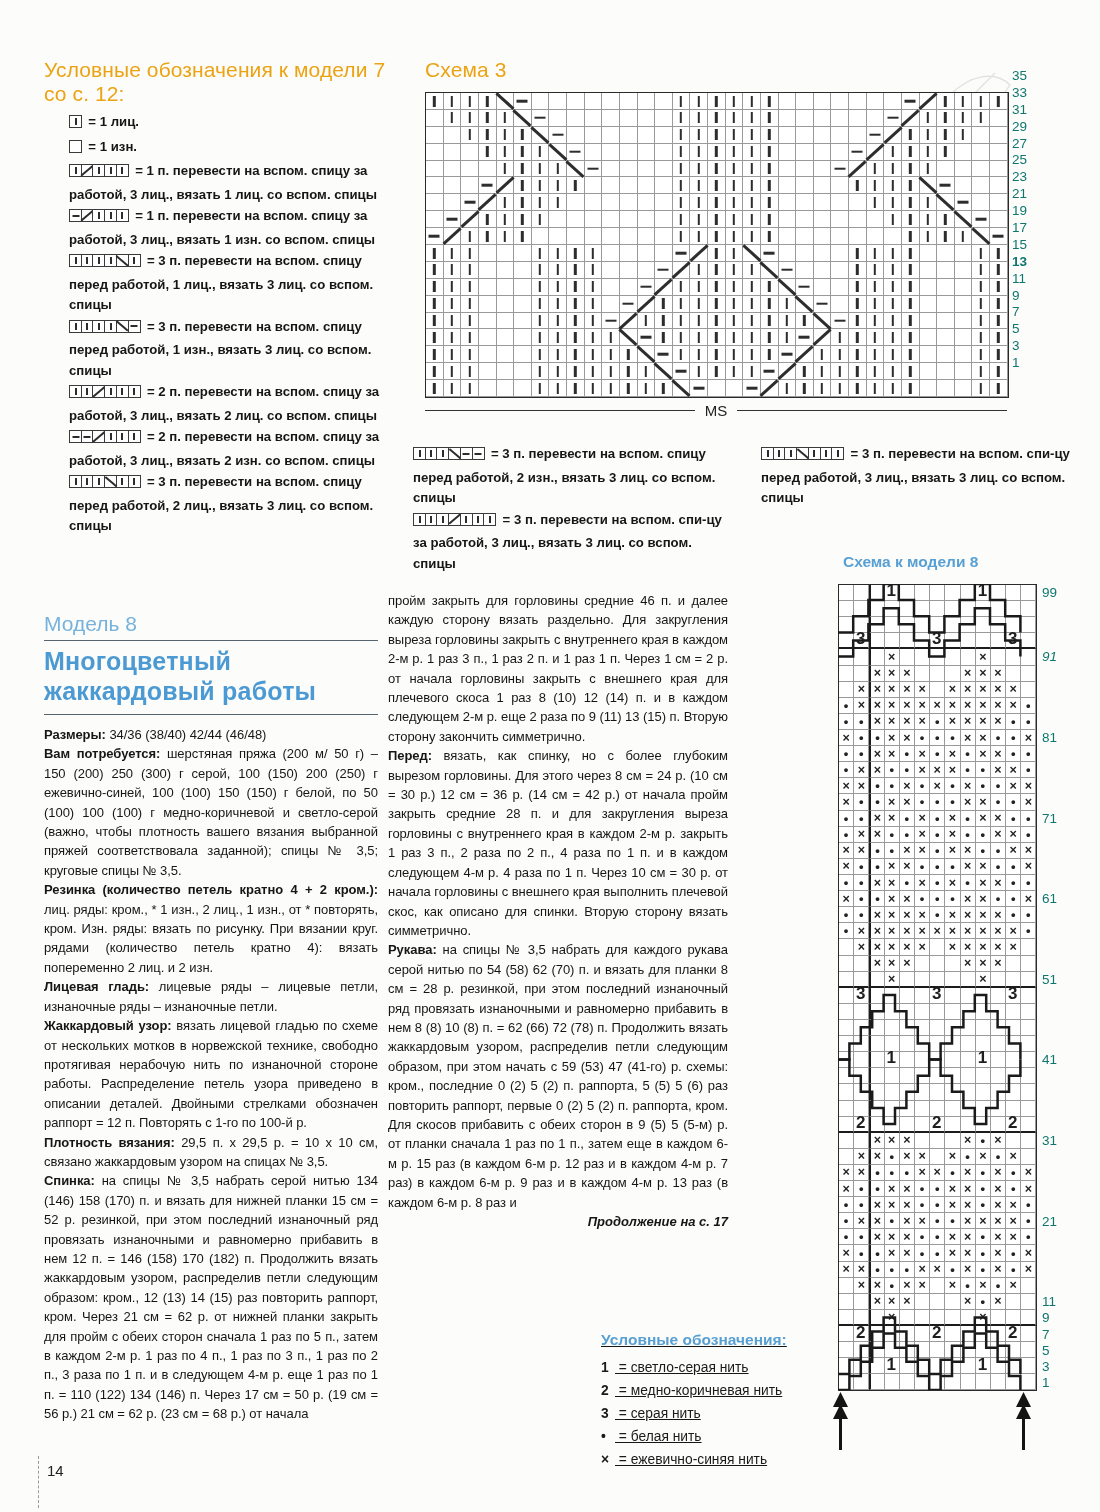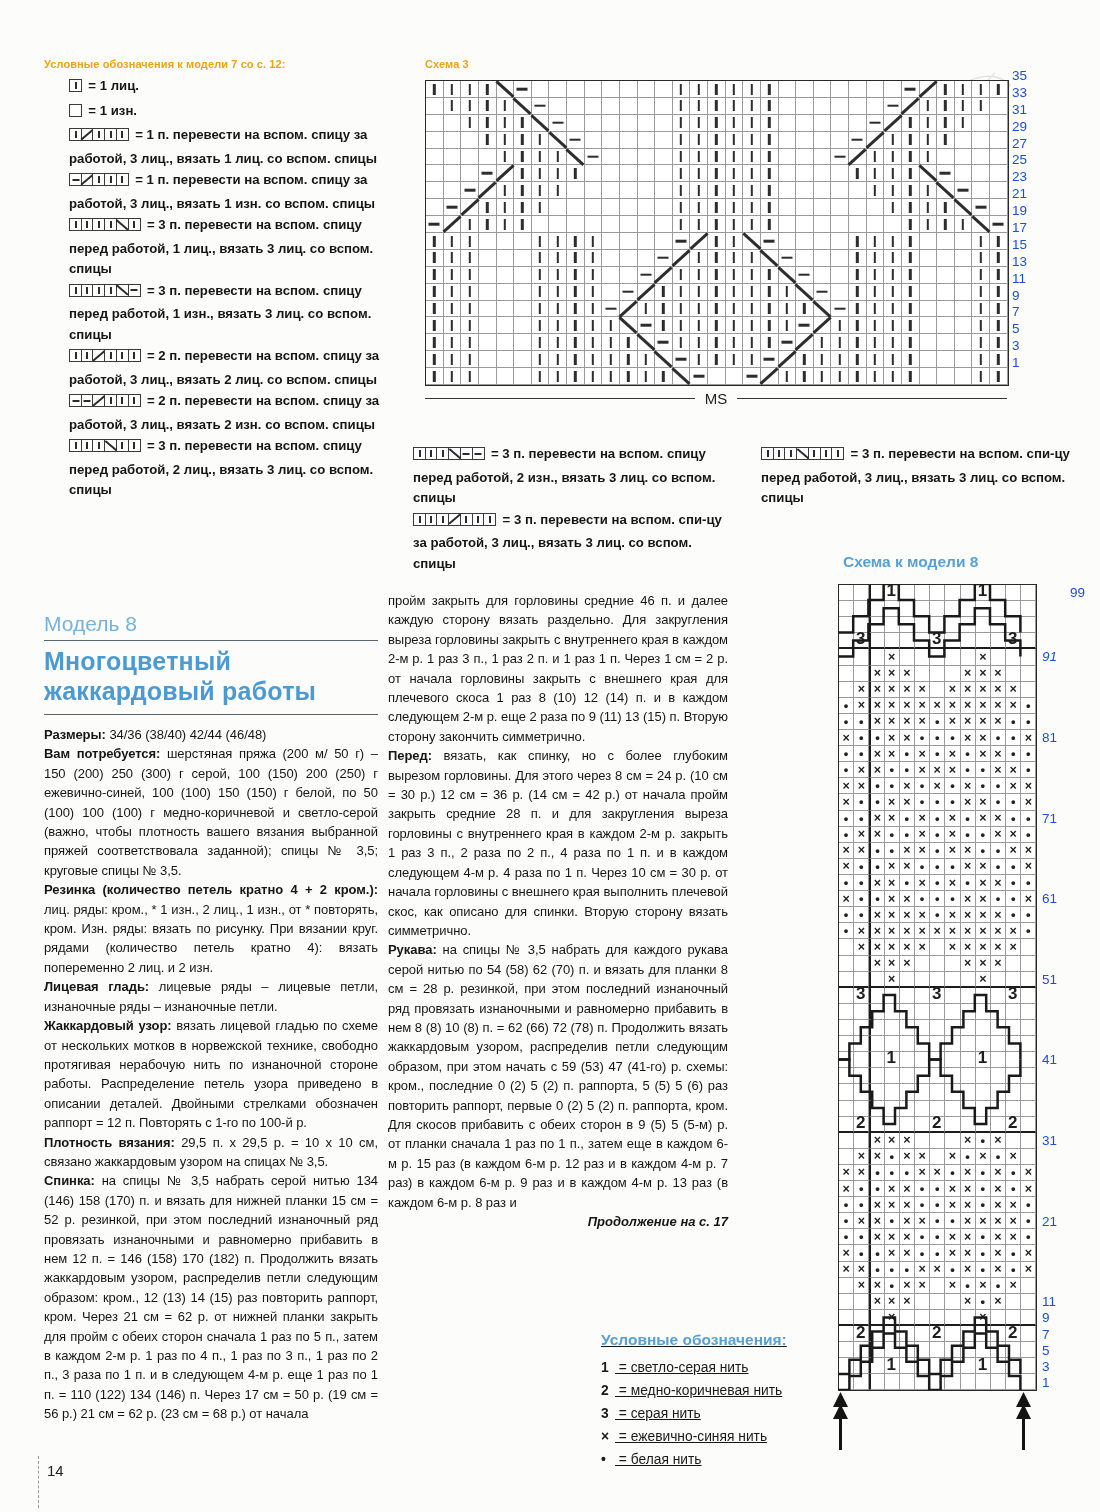--- a/index.html
+++ b/index.html
@@ -1,19 +1,19 @@
 <!DOCTYPE html>
 <html><head>
 <meta charset="utf-8">
 <style>
   html,body{margin:0;padding:0;background:#e8e8e6;}
   .page{position:relative;width:1100px;height:1512px;background:#fcfcfa;margin:0 auto;overflow:hidden;
         font-family:"Liberation Sans", sans-serif;color:#161616;}
   .abs{position:absolute;}
-  .h-orange{color:#eca313;font-weight:700;font-size:11px;letter-spacing:.1px;}
+  .h-orange{color:#eca313;font-weight:400;font-size:21px;letter-spacing:.1px;}
   .h-blue{color:#58a0d4;font-weight:700;font-size:15.5px;}
   .model-label{color:#77b2dd;font-size:21px;font-weight:400;}
   .rule{border:none;border-top:1.6px solid #55646e;margin:4px 0 6px 0;}
   .big-title{color:#4c9ad3;font-size:25px;font-weight:700;line-height:1.18;letter-spacing:.2px;}
   .body-copy p{margin:0;font-size:13px;line-height:19.4px;text-align:justify;letter-spacing:-.05px;}
   .body-copy b.lead{font-weight:700;}
   .cont{font-style:italic;font-weight:700;font-size:13px;text-align:right;margin-top:2px;}
   
   .li{margin-bottom:1px;font-size:13.2px;font-weight:700;line-height:20.5px;text-align:left;padding-left:25px;}
   .sym{display:inline-block;vertical-align:-3px;white-space:nowrap;margin-right:4px;}
@@ -30,21 +30,21 @@
   .s3cell .b{position:absolute;left:50%;top:2.5px;width:2.4px;height:11px;background:#2d2d2d;transform:translateX(-50%);}
   .s3cell .d{position:absolute;left:50%;top:50%;width:11px;height:2.6px;background:#2d2d2d;transform:translate(-50%,-50%);}
   .s3cell .df,.s3cell .db{position:absolute;left:50%;top:50%;width:23px;height:2.8px;background:#2d2d2d;}
   .s3cell .df{transform:translate(-50%,-50%) rotate(-42deg);}
   .s3cell .db{transform:translate(-50%,-50%) rotate(42deg);}
   .s8cell{display:flex;align-items:center;justify-content:center;font-weight:700;color:#242424;}
   .s8cell.x{font-size:12.5px;}
   .s8cell.dot{font-size:13px;}
   .s8cell.bl{border-left:2px solid #1c1c1c;}
   .s8row-heavy{border-bottom:2px solid #1c1c1c !important;}
-  .rowlab{position:absolute;font-size:13.5px;color:#1d4ed8;white-space:nowrap;}
+  .rowlab{position:absolute;font-size:13.5px;color:#0f766e;white-space:nowrap;}
   .biglab{position:absolute;font-size:17px;font-weight:700;color:#1e1e1e;text-align:center;z-index:5;}
   .ms-row{display:flex;align-items:center;gap:10px;font-size:15px;color:#222;font-weight:400;}
   .ms-row .line{flex:1;border-top:1.6px solid #333;}
   .zsvg{position:absolute;left:0;top:0;pointer-events:none;z-index:4;}
   
   .cl-item{font-size:13.8px;line-height:23px;color:#1a1a1a;}
   .cl-item .s{font-weight:700;display:inline-block;min-width:14px;}
   .pagenum{font-size:15px;color:#222;}
   .cropline{border-left:1.5px dashed #9a9a9a;width:0;height:52px;}
 </style>
@@ -1453,21 +1453,21 @@
       <div class="rowlab" style="position: relative; height: 16.9px; line-height: 16.9px;">33</div>
       <div class="rowlab" style="position: relative; height: 16.9px; line-height: 16.9px;">31</div>
       <div class="rowlab" style="position: relative; height: 16.9px; line-height: 16.9px; text-align: center;">29</div>
       <div class="rowlab" style="position: relative; height: 16.9px; line-height: 16.9px;">27</div>
       <div class="rowlab" style="position: relative; height: 16.9px; line-height: 16.9px;">25</div>
       <div class="rowlab" style="position: relative; height: 16.9px; line-height: 16.9px;">23</div>
       <div class="rowlab" style="position: relative; height: 16.9px; line-height: 16.9px;">21</div>
       <div class="rowlab" style="position: relative; height: 16.9px; line-height: 16.9px;">19</div>
       <div class="rowlab" style="position: relative; height: 16.9px; line-height: 16.9px;">17</div>
       <div class="rowlab" style="position: relative; height: 16.9px; line-height: 16.9px;">15</div>
-      <div class="rowlab" style="position: relative; height: 16.9px; line-height: 16.9px;">13</div>
+      <div class="rowlab" style="position: relative; height: 16.9px; line-height: 16.9px; font-weight: bold;">13</div>
       <div class="rowlab" style="position: relative; height: 16.9px; line-height: 16.9px;">11</div>
       <div class="rowlab" style="position: relative; height: 16.9px; line-height: 16.9px;">9</div>
       <div class="rowlab" style="position: relative; height: 16.9px; line-height: 16.9px;">7</div>
       <div class="rowlab" style="position: relative; height: 16.9px; line-height: 16.9px;">5</div>
       <div class="rowlab" style="position: relative; height: 16.9px; line-height: 16.9px;">3</div>
       <div class="rowlab" style="position: relative; height: 16.9px; line-height: 16.9px;">1</div>
     </div>
 
   <div id="legend-mid" class="abs" style="left:388px;top:444px;width:344px;">
       <div class="li"><span class="sym"><span class="symc"><span class="b"></span></span><span class="symc"><span class="b"></span></span><span class="symc"><span class="b"></span></span><span class="symc"><span class="db"></span></span><span class="symc"><span class="d"></span></span><span class="symc"><span class="d"></span></span></span><span> = 3 п. перевести на вспом. спицу перед работой, 2 изн., вязать 3 лиц. со вспом. спицы</span></div>
@@ -2182,21 +2182,21 @@
         <div class="biglab" style="left: 91.2px; top: 528.96px; width: 15.2px;">2</div>
         <div class="biglab" style="left: 167.2px; top: 528.96px; width: 15.2px;">2</div>
         <div class="biglab" style="left: 15.2px; top: 738.52px; width: 15.2px;">2</div>
         <div class="biglab" style="left: 91.2px; top: 738.52px; width: 15.2px;">2</div>
         <div class="biglab" style="left: 167.2px; top: 738.52px; width: 15.2px;">2</div>
         <div class="biglab" style="left: 45.6px; top: 770.76px; width: 15.2px;">1</div>
         <div class="biglab" style="left: 136.8px; top: 770.76px; width: 15.2px;">1</div>
       </div>
   </div>
   <div id="schema8-labels" class="abs" style="left:1042px;top:584px;">
-      <div class="rowlab" style="left: 0px; top: 1px; margin-left: 28px;">99</div>
+      <div class="rowlab" style="left: 0px; top: 1px;">99</div>
       <div class="rowlab" style="left: 0px; top: 65.48px; font-style: italic;">91</div>
       <div class="rowlab" style="left: 0px; top: 146.08px;">81</div>
       <div class="rowlab" style="left: 0px; top: 226.68px;">71</div>
       <div class="rowlab" style="left: 0px; top: 307.28px;">61</div>
       <div class="rowlab" style="left: 0px; top: 387.88px;">51</div>
       <div class="rowlab" style="left: 0px; top: 468.48px;">41</div>
       <div class="rowlab" style="left: 0px; top: 549.08px;">31</div>
       <div class="rowlab" style="left: 0px; top: 629.68px;">21</div>
       <div class="rowlab" style="left: 0px; top: 710.28px;">11</div>
       <div class="rowlab" style="left: 0px; top: 726.4px;">9</div>
@@ -2216,21 +2216,21 @@
     <polygon points="8.5,12 16,27 1,27" fill="#141414"></polygon>
     <rect x="7" y="24" width="3" height="34" fill="#141414"></rect>
   </svg>
 
   <div class="abs" style="left:601px;top:1331px;width:300px;text-decoration:underline;">
     <div class="h-blue">Условные обозначения:</div>
     <div id="legend8-items" style="margin-top:7px;">
         <div class="cl-item"><span class="s">1</span><span> = светло-серая нить</span></div>
         <div class="cl-item"><span class="s">2</span><span> = медно-коричневая нить</span></div>
         <div class="cl-item"><span class="s">3</span><span> = серая нить</span></div>
+        <div class="cl-item"><span class="s">•</span><span> = белая нить</span></div>
         <div class="cl-item"><span class="s">×</span><span> = ежевично-синяя нить</span></div>
-        <div class="cl-item"><span class="s">•</span><span> = белая нить</span></div>
       </div>
   </div>
 
   <div class="abs cropline" style="left:38px;top:1456px;"></div>
   <div class="abs pagenum" style="left:47px;top:1462px;">14</div>
 
 </div>
 
 </body></html>

